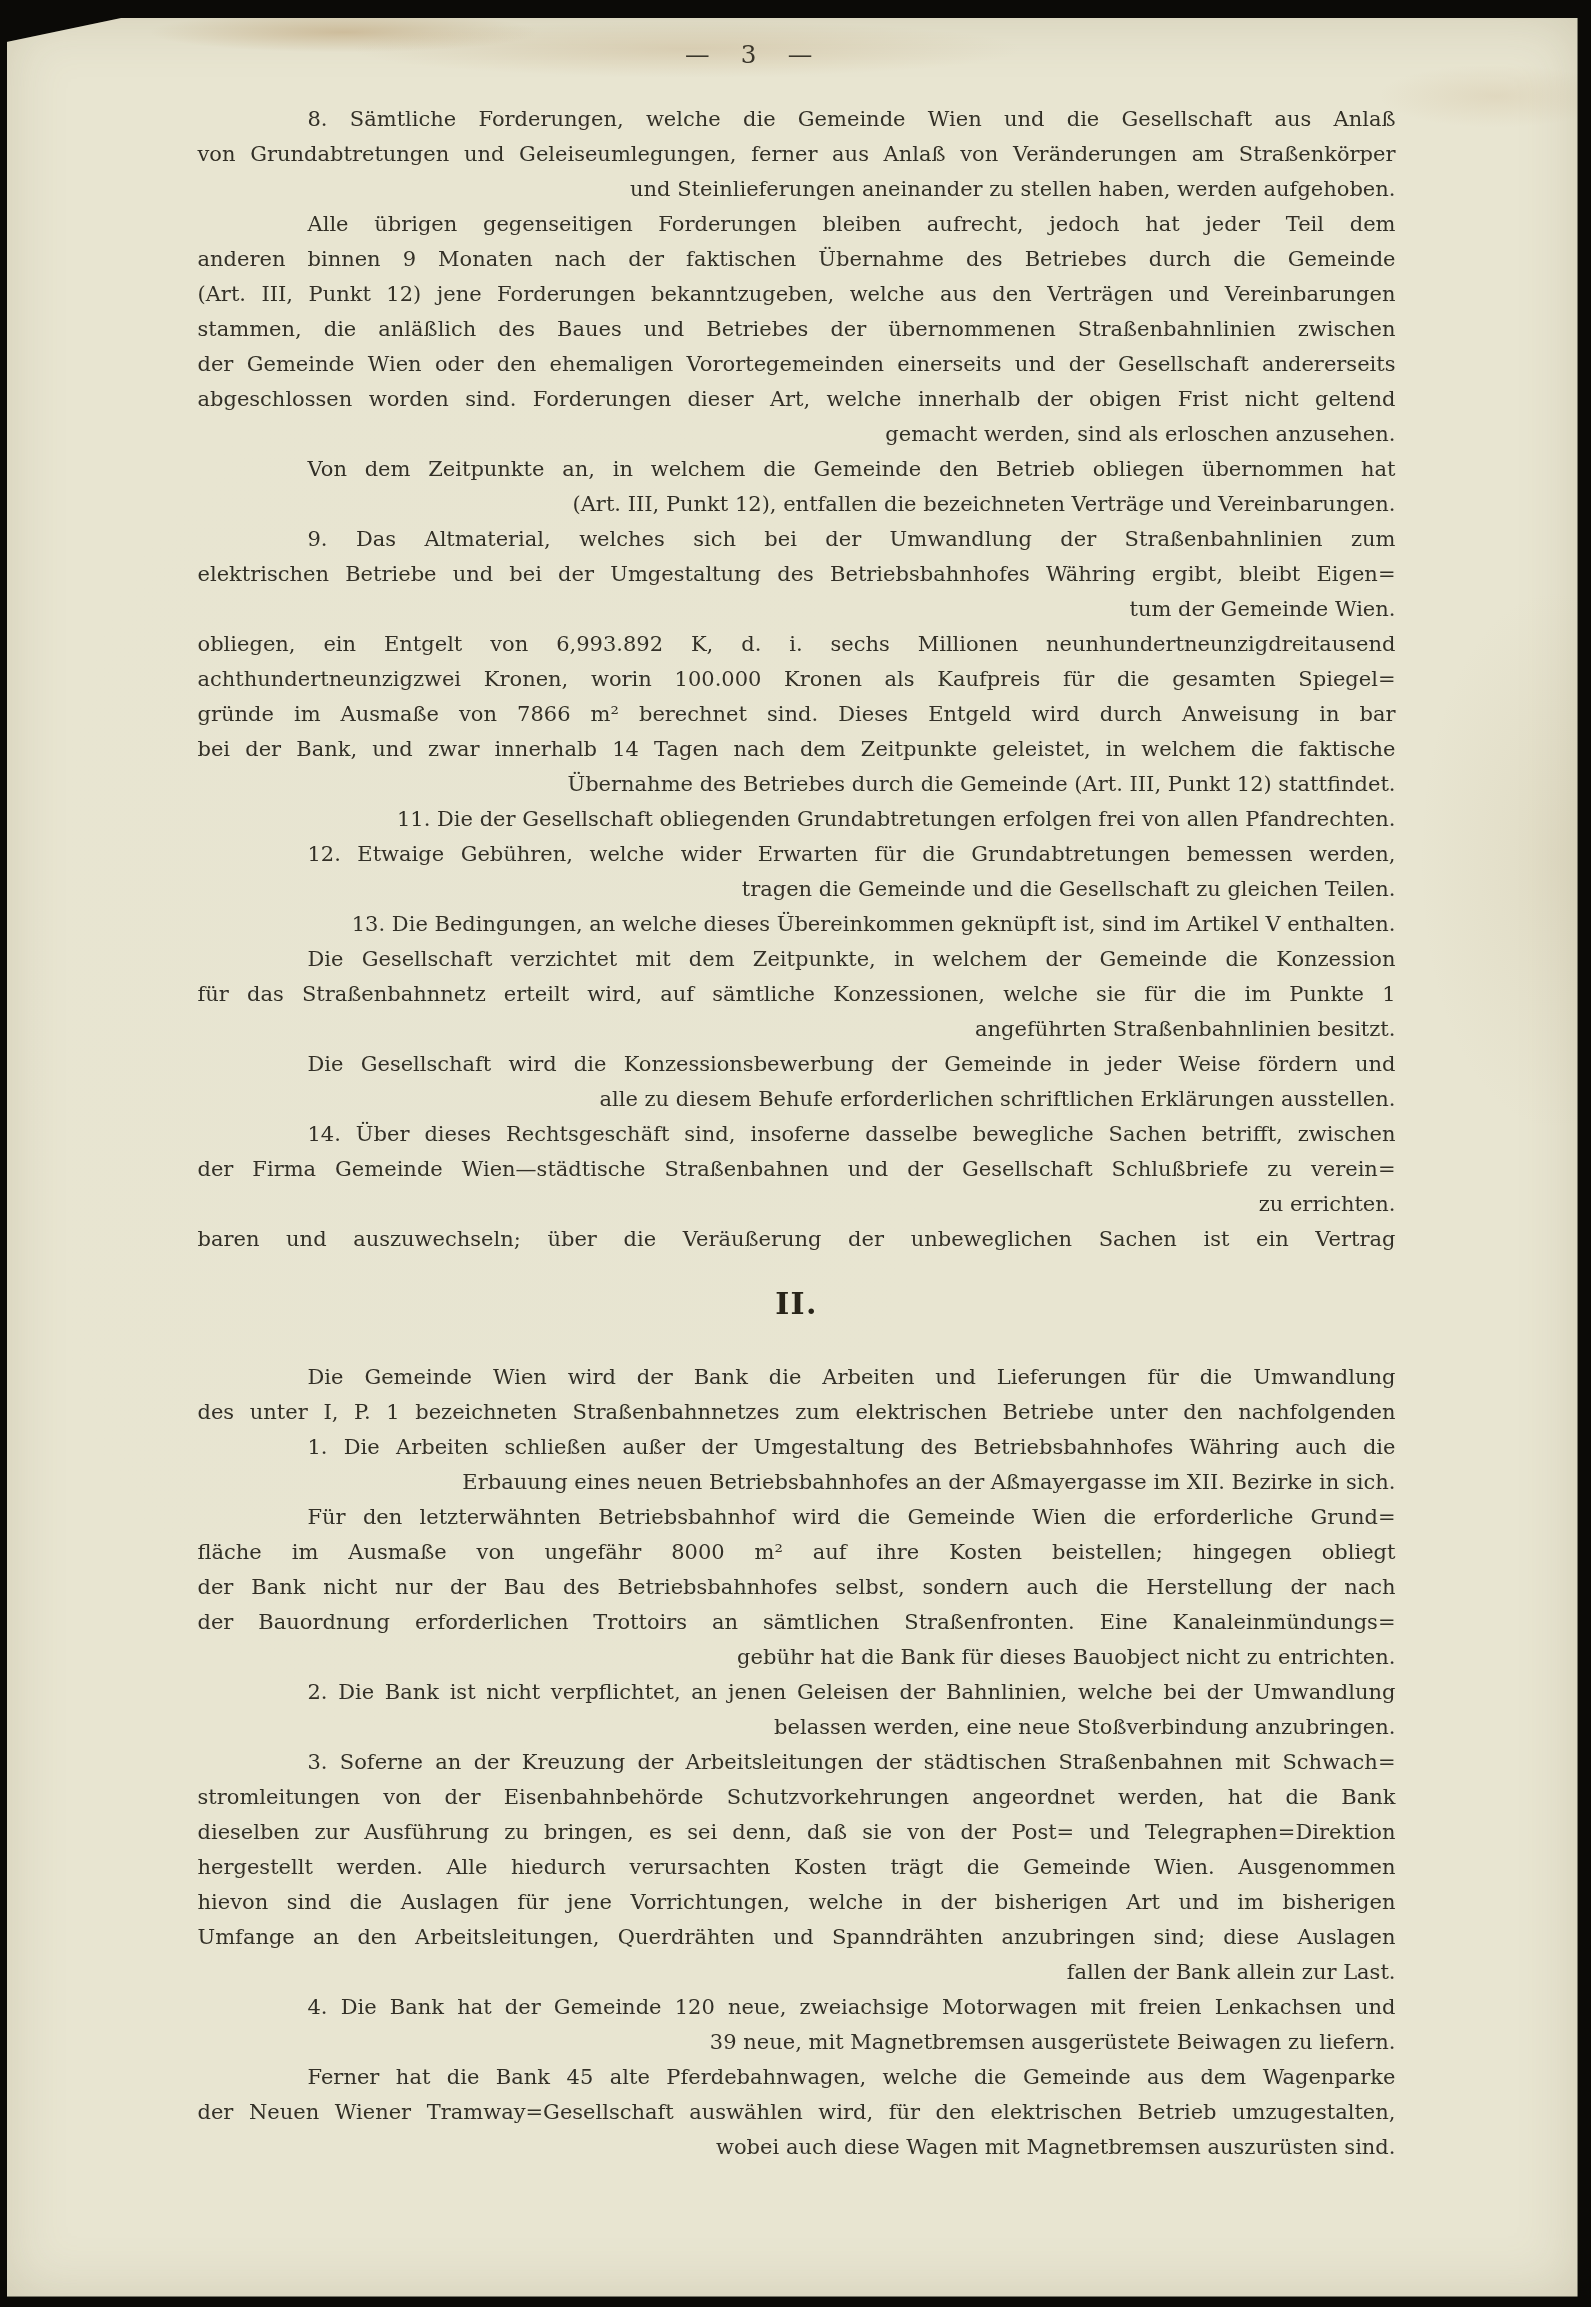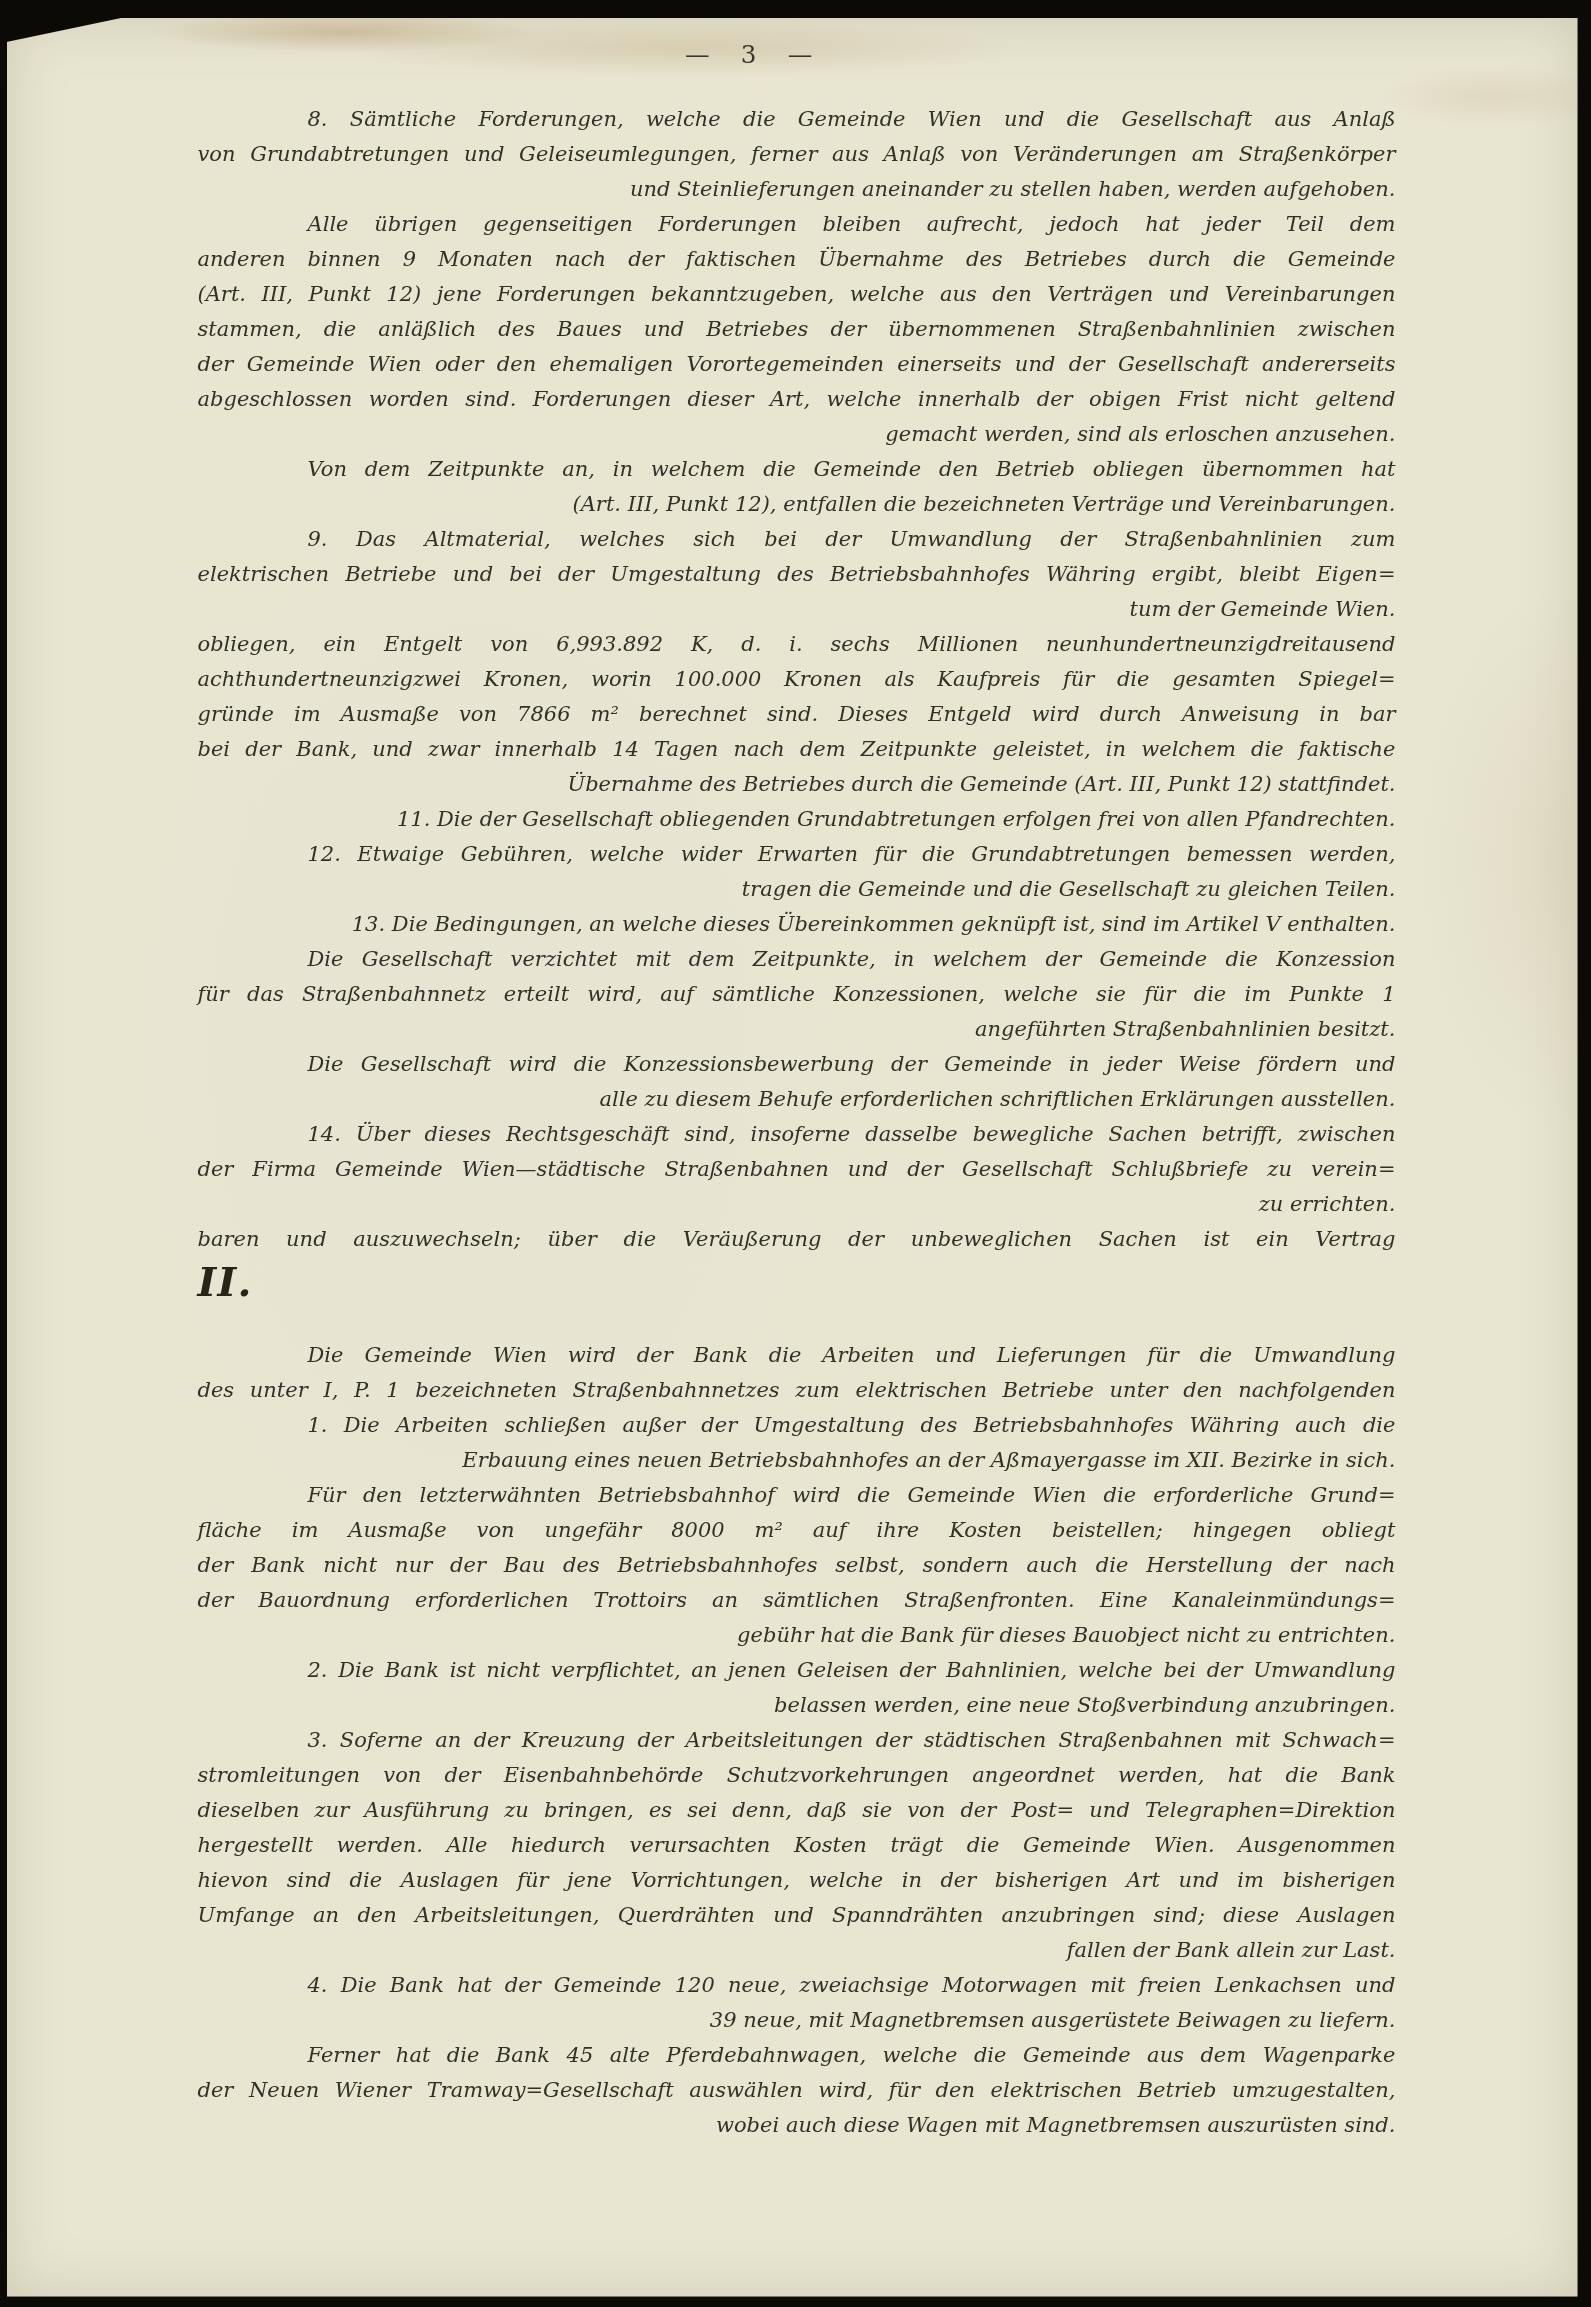--- a/index.html
+++ b/index.html
@@ -36,36 +36,36 @@
     text-align: center;
     font-size: 24.6px; line-height: 28.5px;
     letter-spacing: 11.7px;
     color: #3a362b;
   }
   #docbody {
     position: absolute;
     left: 191px; top: 84px; width: 1198px;
     color: #333027;
     font-size: 21px;
-    font-style: italic;
   }
   .para { margin: 0; padding: 0; }
   .ln {
     height: 35px; line-height: 35px;
     text-align: right;
     white-space: normal;
     overflow: visible;
   }
   .ln.j { text-align: justify; text-align-last: justify; }
   .ln.first { text-indent: 110px; }
   .heading {
-    margin: 0 0 32px 0;
-    font-size: 40px; line-height: 49px;
+    margin: 22px 0 32px 0;
+    font-size: 30px; line-height: 49px;
     font-weight: bold;
     letter-spacing: 1.3px;
+    text-align: center;
     color: #282419;
   }
 </style>
 </head>
 <body>
 
 <div id="paper">
 
   <div id="pagenum">— 3 —</div>
 

